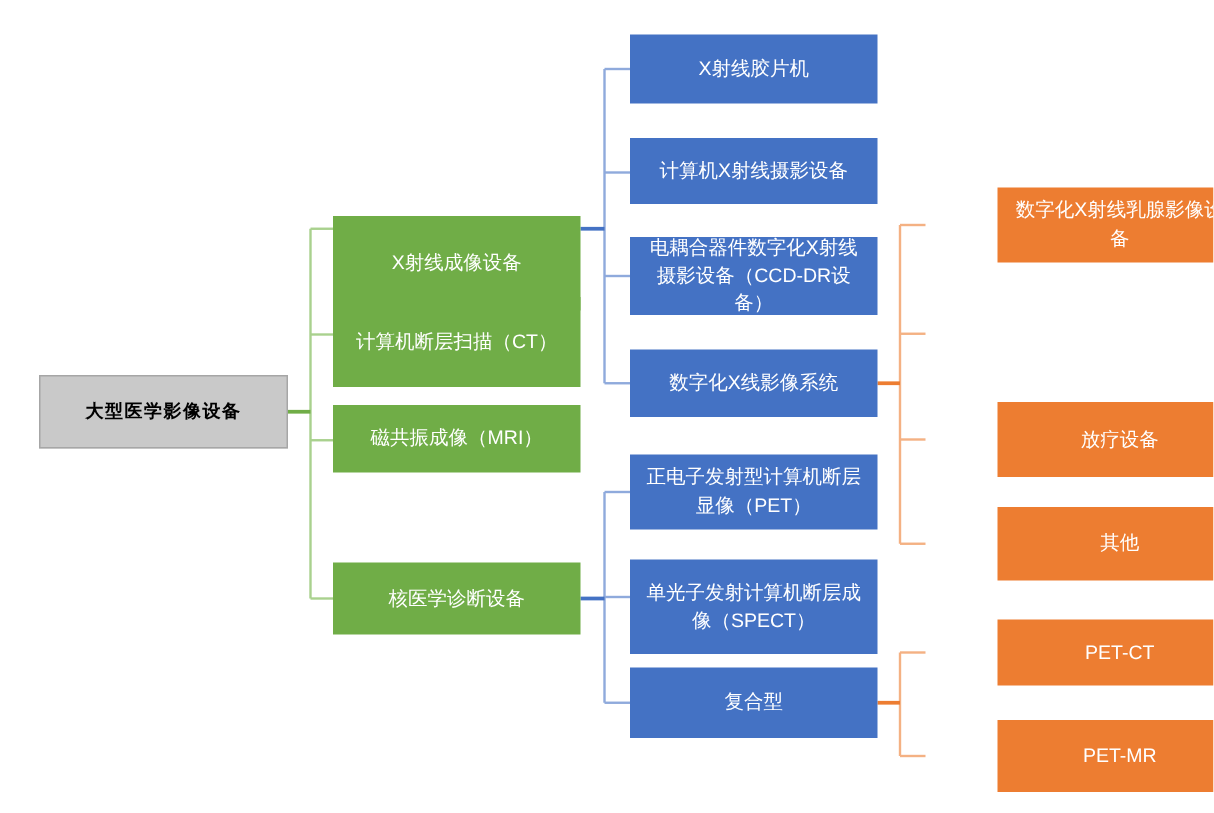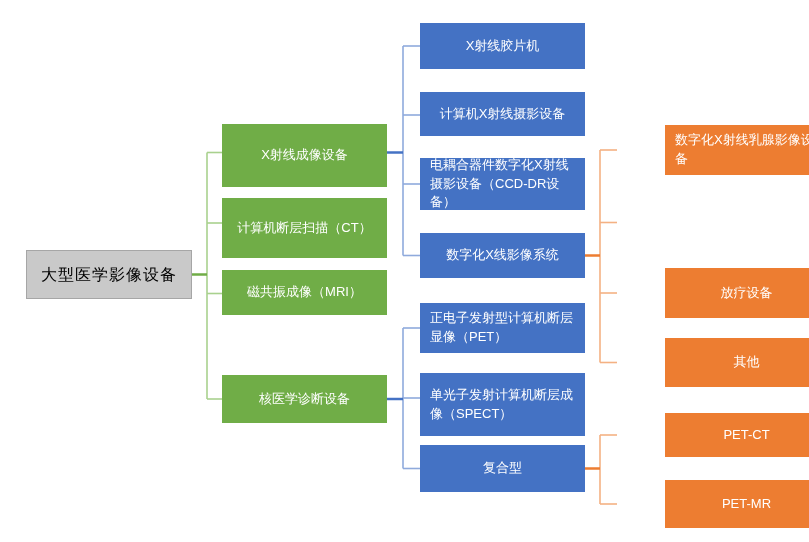--- a/index.html
+++ b/index.html
@@ -10,25 +10,25 @@
   .connectors{position:absolute;left:0;top:0;z-index:1;}
   .connectors path{fill:none;}
   .ln-green-stub{stroke:var(--green);stroke-width:2.5;}
   .ln-green{stroke:var(--green-line);stroke-width:1.6;}
   .ln-blue-stub{stroke:var(--blue);stroke-width:2.5;}
   .ln-blue{stroke:var(--blue-line);stroke-width:1.6;}
   .ln-orange-stub{stroke:var(--orange);stroke-width:2.5;}
   .ln-orange{stroke:var(--orange-line);stroke-width:1.6;}
   .node{
     position:absolute;z-index:2;display:flex;align-items:center;justify-content:center;
-    font-size:13px;line-height:1.45;box-sizing:border-box;padding:2px 10px;
+    text-align:center;font-size:13px;line-height:1.45;box-sizing:border-box;padding:2px 10px;
   }
   .root{
     background:var(--root-fill);border:1.5px solid var(--root-border);
-    color:var(--root-text);font-size:16px;letter-spacing:1px;
+    color:var(--root-text);font-size:12px;letter-spacing:1px;font-weight:bold;
   }
   .green{background:var(--green);color:var(--text-on-color);}
   .blue{background:var(--blue);color:var(--text-on-color);}
   .orange{background:var(--orange);color:var(--text-on-color);margin-left:48px;}
 </style>
 </head>
 <body>
 
 <div class="canvas">
 
@@ -62,21 +62,21 @@
     <path class="ln-orange-stub" d="M585 255.5 H600"></path>
 
     <path class="ln-orange" d="M600 435 V504"></path>
     <path class="ln-orange" d="M600 435 H617"></path>
     <path class="ln-orange" d="M600 504 H617"></path>
     <path class="ln-orange-stub" d="M585 468.5 H600"></path>
   </svg>
 
   <div class="node root" style="left:26px;top:250px;width:166px;height:49px">大型医学影像设备</div>
 
-  <div class="node green" style="left:222px;top:124px;width:165px;height:63px">X射线成像设备</div>
+  <div class="node green" style="left:222px;top:144px;width:165px;height:63px">X射线成像设备</div>
   <div class="node green" style="left:222px;top:198px;width:165px;height:60px">计算机断层扫描（CT）</div>
   <div class="node green" style="left:222px;top:270px;width:165px;height:45px">磁共振成像（MRI）</div>
   <div class="node green" style="left:222px;top:375px;width:165px;height:48px">核医学诊断设备</div>
 
   <div class="node blue" style="left:420px;top:23px;width:165px;height:46px">X射线胶片机</div>
   <div class="node blue" style="left:420px;top:92px;width:165px;height:44px">计算机X射线摄影设备</div>
   <div class="node blue" style="left:420px;top:158px;width:165px;height:52px">电耦合器件数字化X射线摄影设备（CCD-DR设备）</div>
   <div class="node blue" style="left:420px;top:233px;width:165px;height:45px">数字化X线影像系统</div>
   <div class="node blue" style="left:420px;top:303px;width:165px;height:50px">正电子发射型计算机断层显像（PET）</div>
   <div class="node blue" style="left:420px;top:373px;width:165px;height:63px">单光子发射计算机断层成像（SPECT）</div>

